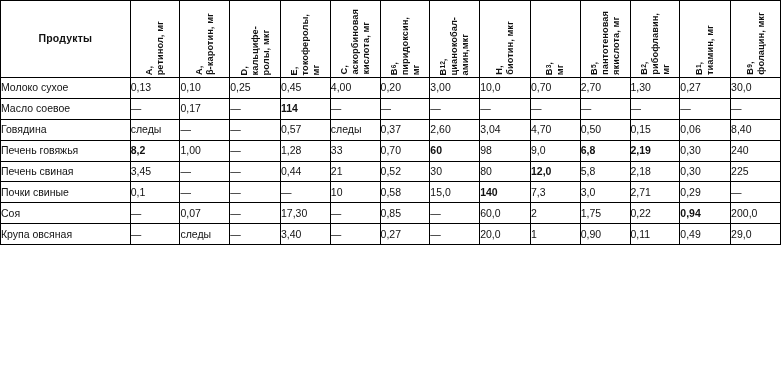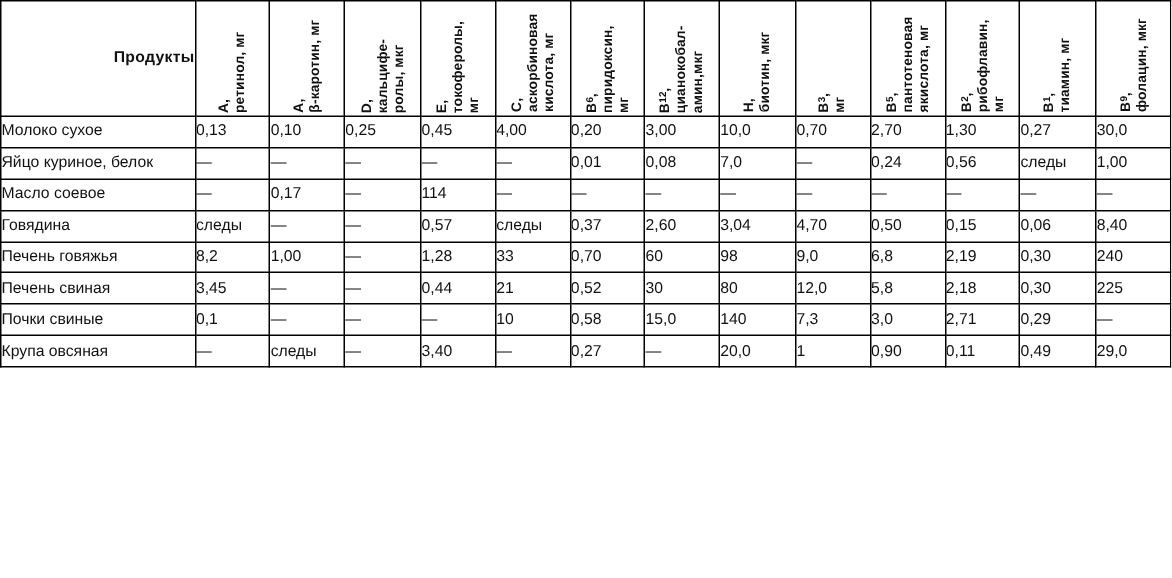--- a/index.html
+++ b/index.html
@@ -37,21 +37,21 @@
   
   thead th {
     height: 76px;
     vertical-align: bottom;
     text-align: center;
     font-weight: bold;
     background: #ffffff;
   }
   th.col-product {
     vertical-align: middle;
-    text-align: right;
+    text-align: center;
     font-size: 11.5px;
     letter-spacing: .2px;
   }
   .vert-wrap {
     height: 72px;
     display: flex;
     align-items: flex-end;
     justify-content: center;
     padding-bottom: 2px;
     box-sizing: border-box;
@@ -84,21 +84,21 @@
     text-align: left;
     font-size: 10.6px;
     padding-left: 5px;
   }
   td.val {
     text-align: left;
     font-size: 10.6px;
     padding-left: 5px;
   }
   td.val.bold {
-    font-weight: normal;
+    font-weight: bold;
   }
 </style>
 </head>
 <body>
 
 <div id="vitamin-table-root">
   <table class="vtable">
     <colgroup id="vtable-colgroup">
       <col style="width:125px">
     <col style="width: 48px;">
@@ -196,36 +196,20 @@
           <td class="val">0,20</td>
           <td class="val">3,00</td>
           <td class="val">10,0</td>
           <td class="val">0,70</td>
           <td class="val">2,70</td>
           <td class="val">1,30</td>
           <td class="val">0,27</td>
           <td class="val">30,0</td>
         </tr>
         <tr>
-          <td class="pname">Яйцо куриное, белок</td>
-          <td class="val">—</td>
-          <td class="val">—</td>
-          <td class="val">—</td>
-          <td class="val">—</td>
-          <td class="val">—</td>
-          <td class="val">0,01</td>
-          <td class="val">0,08</td>
-          <td class="val">7,0</td>
-          <td class="val">—</td>
-          <td class="val">0,24</td>
-          <td class="val">0,56</td>
-          <td class="val">следы</td>
-          <td class="val">1,00</td>
-        </tr>
-        <tr>
           <td class="pname">Масло соевое</td>
           <td class="val">—</td>
           <td class="val">0,17</td>
           <td class="val">—</td>
           <td class="val bold">114</td>
           <td class="val">—</td>
           <td class="val">—</td>
           <td class="val">—</td>
           <td class="val">—</td>
           <td class="val">—</td>
@@ -292,20 +276,36 @@
           <td class="val">0,58</td>
           <td class="val">15,0</td>
           <td class="val bold">140</td>
           <td class="val">7,3</td>
           <td class="val">3,0</td>
           <td class="val">2,71</td>
           <td class="val">0,29</td>
           <td class="val">—</td>
         </tr>
         <tr>
+          <td class="pname">Соя</td>
+          <td class="val">—</td>
+          <td class="val">0,07</td>
+          <td class="val">—</td>
+          <td class="val">17,30</td>
+          <td class="val">—</td>
+          <td class="val">0,85</td>
+          <td class="val">—</td>
+          <td class="val">60,0</td>
+          <td class="val">2</td>
+          <td class="val">1,75</td>
+          <td class="val">0,22</td>
+          <td class="val bold">0,94</td>
+          <td class="val">200,0</td>
+        </tr>
+        <tr>
           <td class="pname">Крупа овсяная</td>
           <td class="val">—</td>
           <td class="val">следы</td>
           <td class="val">—</td>
           <td class="val">3,40</td>
           <td class="val">—</td>
           <td class="val">0,27</td>
           <td class="val">—</td>
           <td class="val">20,0</td>
           <td class="val">1</td>

